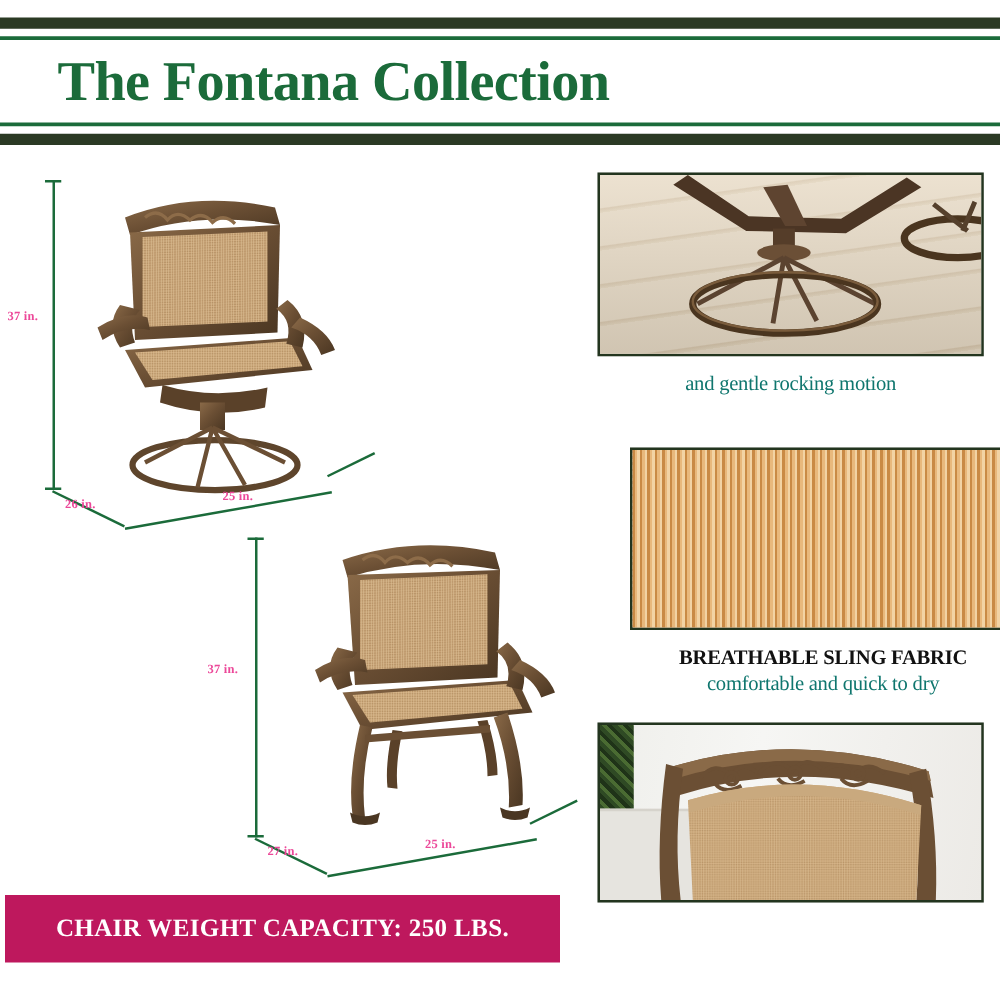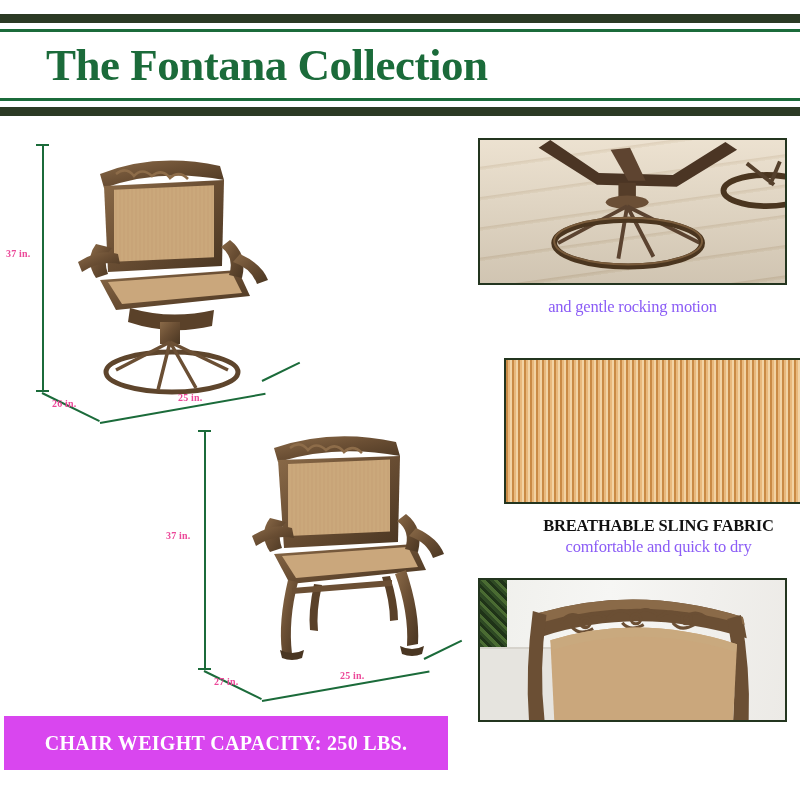--- a/index.html
+++ b/index.html
@@ -37,21 +37,21 @@
   .dim-d { height: 2px; transform-origin: left center; }
   .dim-label {
     position: absolute; color: #ec4899; font-size: 10px; font-weight: bold;
     white-space: nowrap; letter-spacing: 0.2px;
   }
   .tick { position: absolute; background: #1b6b3a; }
 
   
   .weight-banner {
     position: absolute; left: 4px; top: 716px; width: 444px; height: 54px;
-    background: #d946ef; display: flex; align-items: center; justify-content: center;
+    background: #be185d; display: flex; align-items: center; justify-content: center;
   }
   .weight-banner span {
     color: #ffffff; font-size: 20px; font-weight: bold; letter-spacing: 0.3px;
   }
 
   
   .feature { position: absolute; left: 478px; width: 309px; }
   .feature-1 { top: 138px; }
   .feature-2 { top: 358px; margin-left: 26px; }
   .feature-3 { top: 578px; }
@@ -62,21 +62,21 @@
   }
   .photo-2 { height: 146px; }
   .photo-3 { height: 144px; }
 
   .cap { margin-top: 11px; text-align: center; }
   .cap-main {
     font-size: 16.5px; font-weight: bold; color: #111;
     letter-spacing: -0.2px; line-height: 21px; white-space: nowrap;
   }
   .cap-sub {
-    font-size: 16.5px; font-weight: normal; color: #8b5cf6;
+    font-size: 16.5px; font-weight: normal; color: #0f766e;
     letter-spacing: -0.2px; line-height: 22px; white-space: nowrap;
   }
 
   
   .stone-bg {
     position: absolute; inset: 0;
     background:
       linear-gradient(180deg, rgba(255,255,255,.18), rgba(0,0,0,.10)),
       repeating-linear-gradient(172deg, #e8dbc6 0px, #e8dbc6 26px, #d9c8ae 27px, #e3d5bd 30px),
       #e3d5bd;

